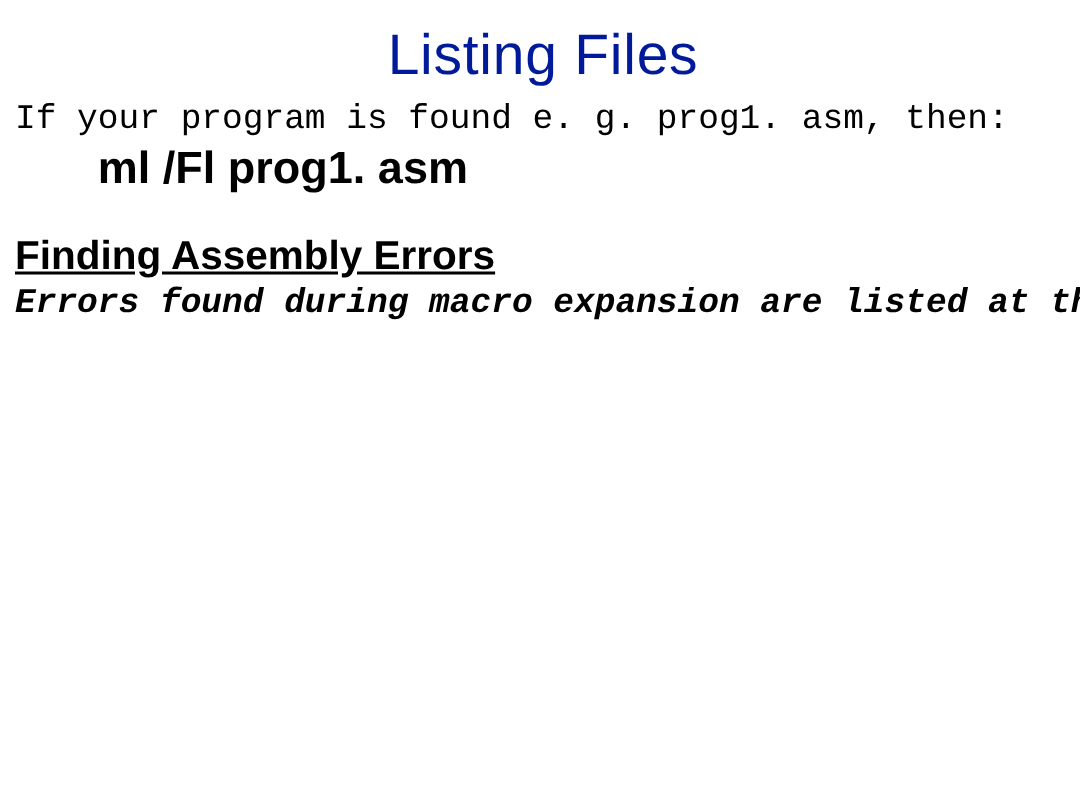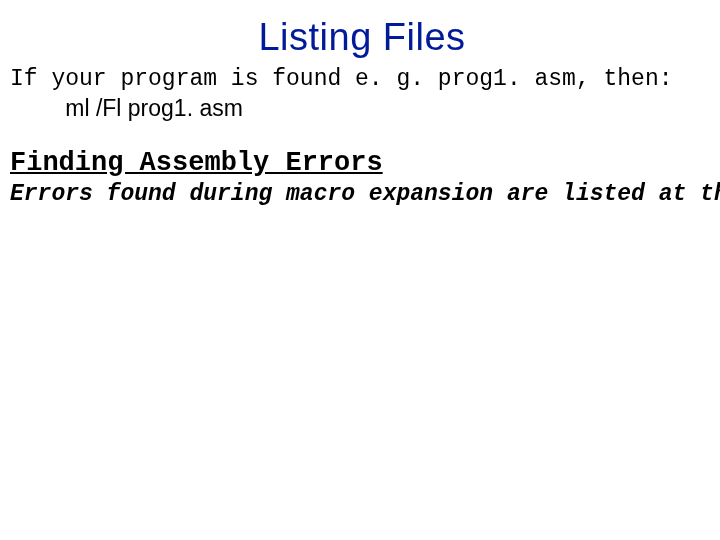--- a/index.html
+++ b/index.html
@@ -25,25 +25,26 @@
   }
   .mono {
     font-family: "Courier New", Courier, monospace;
     font-size: 23px;
     color: #000;
     line-height: 1.28;
     white-space: normal;
   }
   .sans {
     font-family: Arial, Helvetica, sans-serif;
-    font-size: 23px;
+    font-size: 30px;
+    font-weight: bold;
   }
   .para1 { margin: 0 0 22px 0; }
   .subhead {
-    font-family: Liberation Mono, monospace;
+    font-family: Liberation Sans, sans-serif;
     font-weight: bold;
     font-size: 27px;
     text-decoration: underline;
     margin: 0 0 2px 0;
   }
   .bolditalic {
     font-weight: bold;
     font-style: italic;
   }
   .para2 { margin: 0; }

